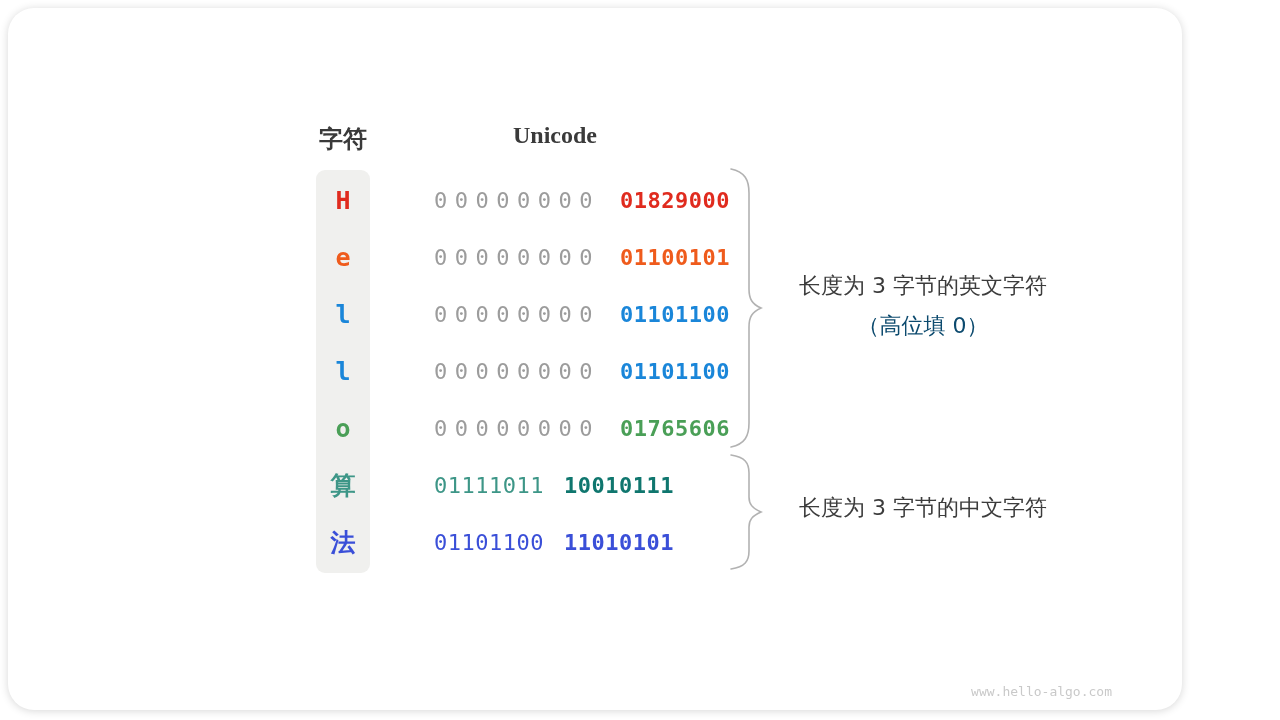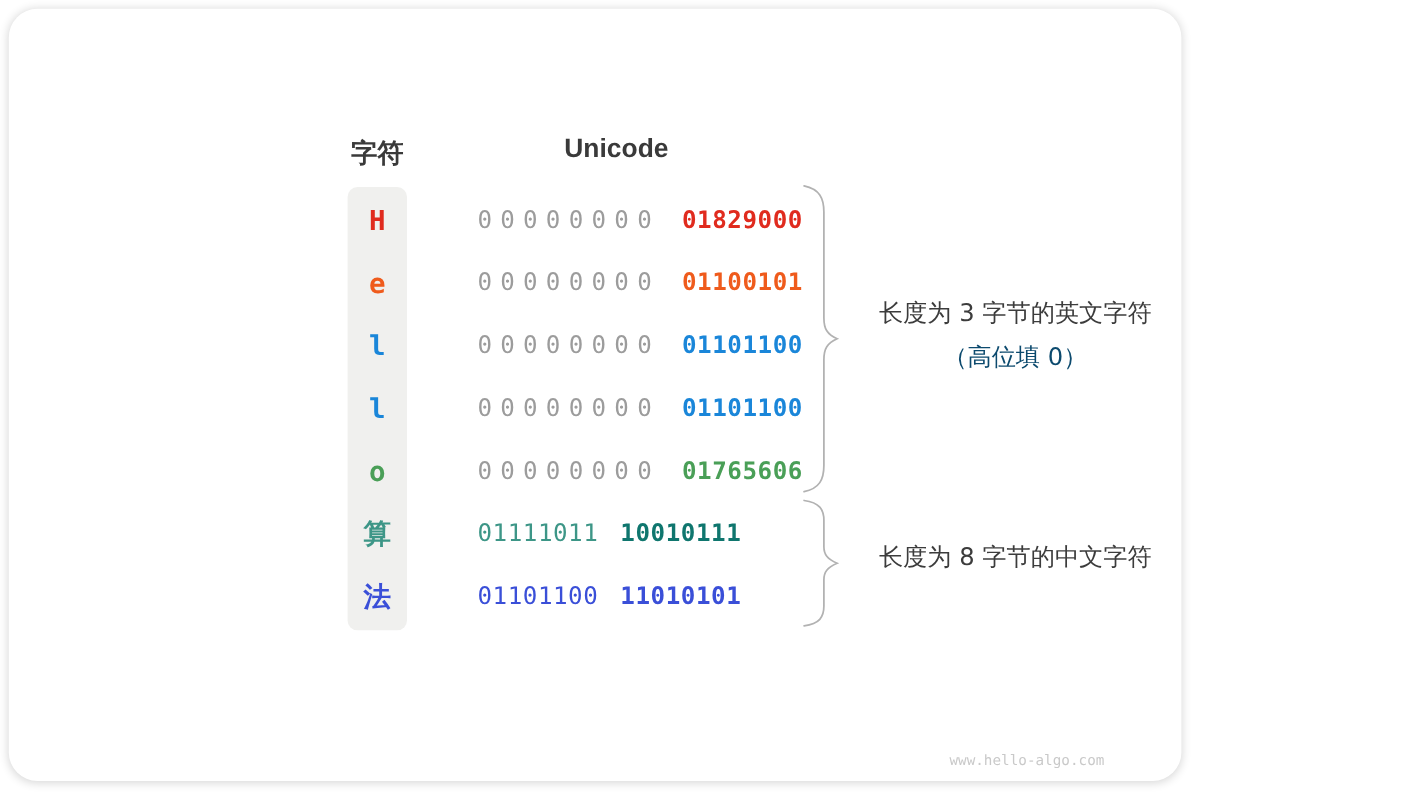--- a/index.html
+++ b/index.html
@@ -5,33 +5,33 @@
   html, body {
     margin: 0; padding: 0;
     width: 1280px; height: 720px;
     background: #ffffff;
     overflow: hidden;
     font-family: "DejaVu Sans", "Liberation Sans", sans-serif;
   }
   .card {
     position: absolute;
     left: 8px; top: 8px;
-    width: 1066px; height: 702px;
+    width: 1174px; height: 702px;
     background: #ffffff;
     border-radius: 26px;
     box-shadow: 0 1px 9px rgba(0,0,0,0.16);
   }
   .hdr-char {
     position: absolute; left: 308px; top: 115px; width: 54px;
     text-align: center;
     font-size: 24px; font-weight: bold; color: #3a3a3a;
   }
   .hdr-unicode {
     position: absolute; left: 505px; top: 114px;
-    font-family: Liberation Sans, sans-serif;
+    font-family: Liberation Serif, serif;
     font-size: 24px; font-weight: bold; color: #3a3a3a;
   }
   .char-col-bg {
     position: absolute; left: 308px; top: 162px;
     width: 54px; height: 403px;
     background: #f0f0ee;
     border-radius: 9px;
   }
   .row {
     position: absolute; left: 0; width: 100%; height: 57px;
@@ -151,16 +151,16 @@
   <svg class="brace" style="left:720px; top:159px;" width="36" height="282" viewBox="0 0 36 282">
     <path d="M3,2 C17,5 21,13 21,26 L21,122 C21,132 24,137 33,141 C24,145 21,150 21,160 L21,256 C21,269 17,277 3,280" fill="none" stroke="#b2b2b2" stroke-width="1.6" stroke-linecap="round"></path>
   </svg>
 
   <svg class="brace" style="left:720px; top:445px;" width="36" height="118" viewBox="0 0 36 118">
     <path d="M3,2 C17,4 21,10 21,20 L21,44 C21,51 24,55 33,59 C24,63 21,67 21,74 L21,98 C21,108 17,114 3,116" fill="none" stroke="#b2b2b2" stroke-width="1.6" stroke-linecap="round"></path>
   </svg>
 
   <div class="ann" style="top:264px;">长度为 3 字节的英文字符</div>
   <div class="ann sub" style="top:304px;">（高位填 0）</div>
-  <div class="ann" style="top:486px;">长度为 8 字节的中文字符</div>
+  <div class="ann" style="top:486px;">长度为 3 字节的中文字符</div>
 
   <div class="watermark">www.hello-algo.com</div>
 </div>
 
 </body></html>

